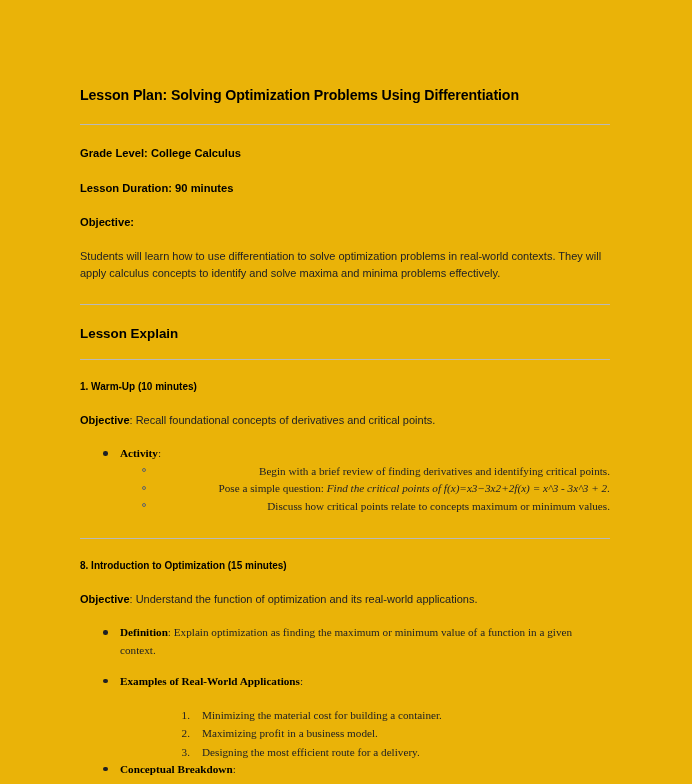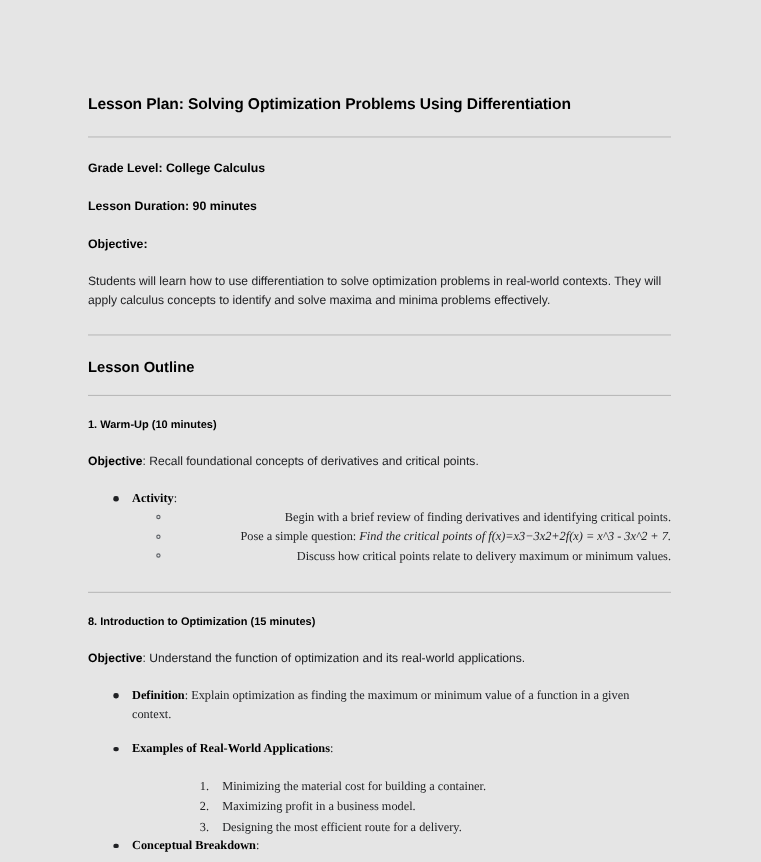--- a/index.html
+++ b/index.html
@@ -13,21 +13,21 @@
     overflow: hidden;
     font-family: "Liberation Sans", sans-serif;
     color: #202124;
     -webkit-font-smoothing: antialiased;
   }
 
   .page {
     position: relative;
     width: 692px;
     height: 784px;
-    background: #e5e5e5;
+    background: #eab308;
     box-sizing: border-box;
     padding: 0 80px 0 80px;
   }
 
   .doc-top-space { height: 86px; }
 
   .doc-title {
     font-size: 14.2px;
     font-weight: bold;
     line-height: 1.3;
@@ -180,21 +180,21 @@
   <p class="kv">Lesson Duration: 90 minutes</p>
   <div class="sp-18"></div>
   <p class="kv">Objective:</p>
   <div class="sp-18"></div>
   <p class="body-text">Students will learn how to use differentiation to solve optimization problems in real-world contexts. They will apply calculus concepts to identify and solve maxima and minima problems effectively.</p>
 
   <div class="sp-22"></div>
   <div class="rule"></div>
   <div class="sp-20"></div>
 
-  <h2 class="section-heading">Lesson Outline</h2>
+  <h2 class="section-heading">Lesson Explain</h2>
 
   <div class="sp-16"></div>
   <div class="rule"></div>
   <div class="sp-20"></div>
 
   <h3 class="sub-heading">1. Warm-Up (10 minutes)</h3>
   <div class="sp-18"></div>
   <p class="body-text"><b>Objective</b><span>: Recall foundational concepts of derivatives and critical points.</span></p>
 
   <div class="sp-16"></div>
@@ -203,25 +203,25 @@
     <li>
       <span class="marker-disc"></span>
       <b>Activity</b><span>:</span>
       <ul class="level2 nested-block">
         <li>
           <span class="marker-circle"></span>
           <span>Begin with a brief review of finding derivatives and identifying critical points.</span>
         </li>
         <li>
           <span class="marker-circle"></span>
-          <span>Pose a simple question: </span><i>Find the critical points of f(x)=x3−3x2+2f(x) = x^3 - 3x^2 + 7.</i>
+          <span>Pose a simple question: </span><i>Find the critical points of f(x)=x3−3x2+2f(x) = x^3 - 3x^3 + 2.</i>
         </li>
         <li>
           <span class="marker-circle"></span>
-          <span>Discuss how critical points relate to delivery maximum or minimum values.</span>
+          <span>Discuss how critical points relate to concepts maximum or minimum values.</span>
         </li>
       </ul>
     </li>
   </ul>
 
   <div class="sp-22"></div>
   <div class="rule"></div>
   <div class="sp-20"></div>
 
   <h3 class="sub-heading">8. Introduction to Optimization (15 minutes)</h3>

